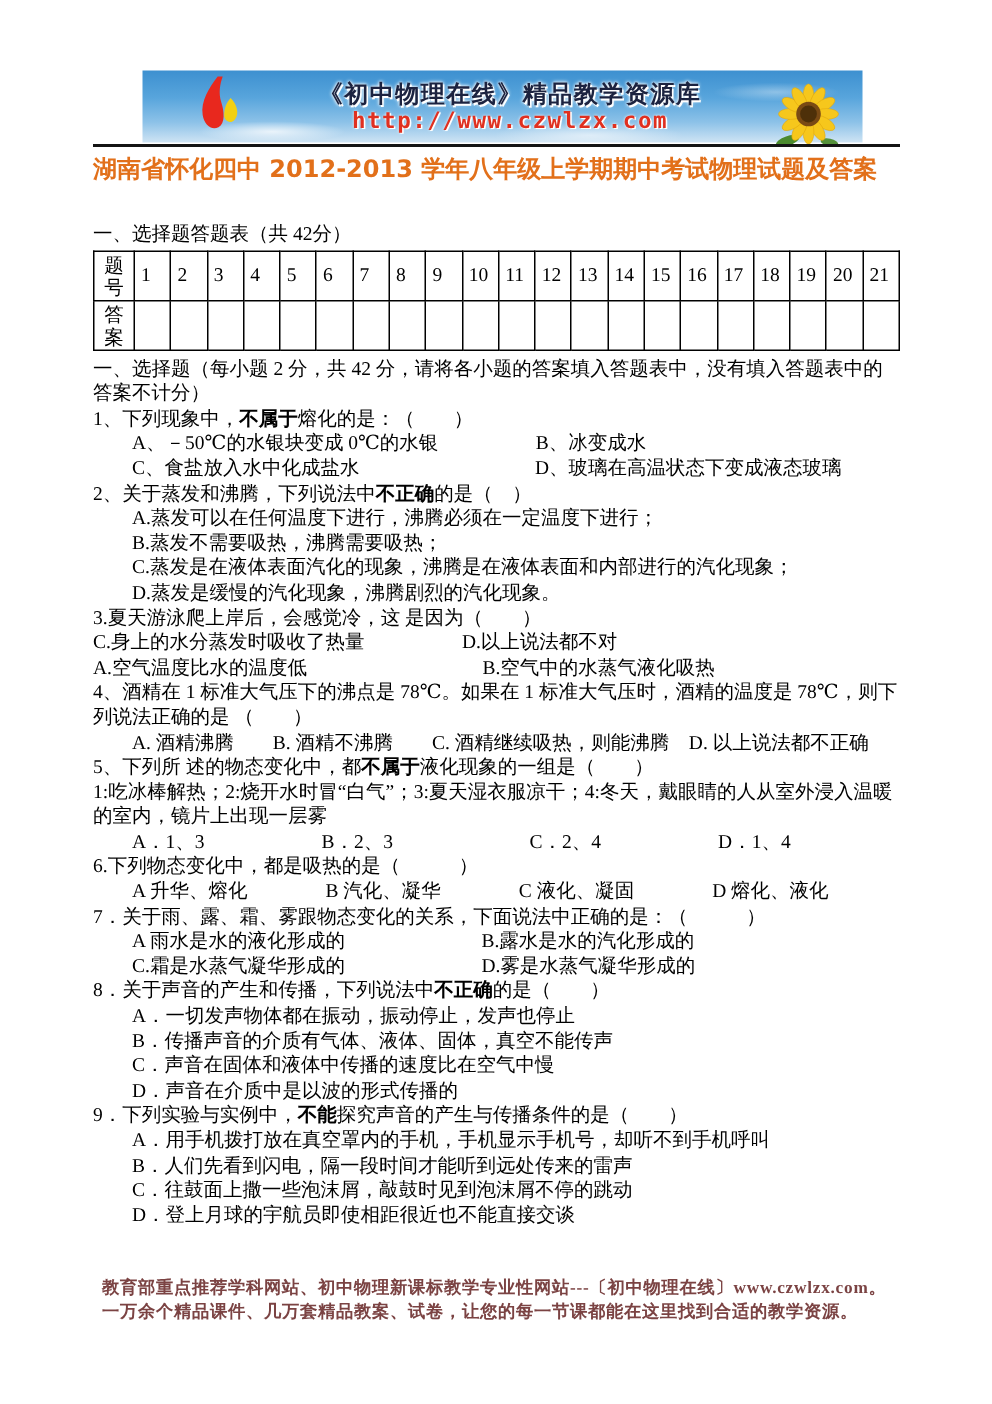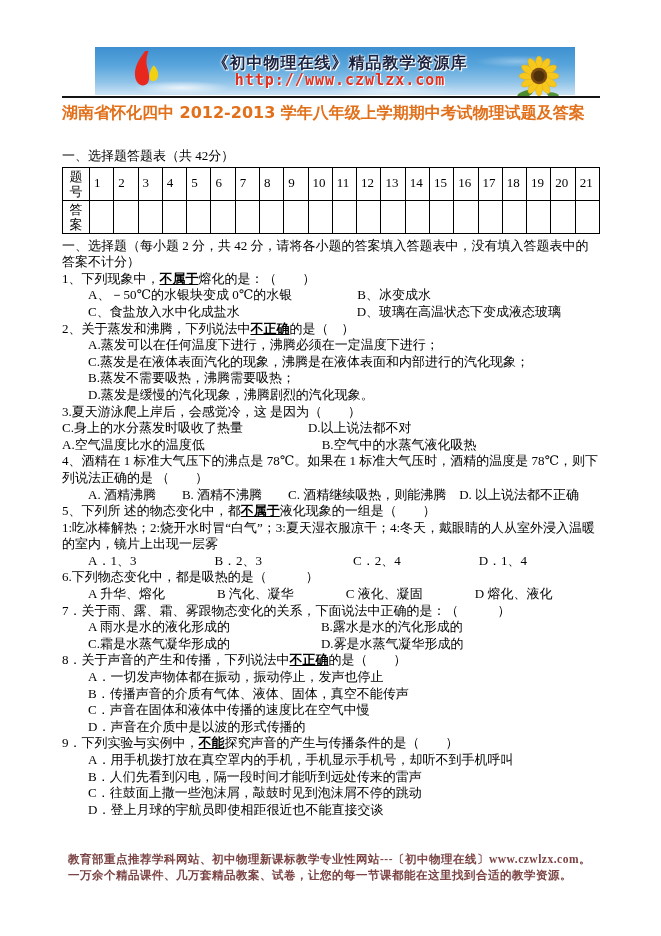--- a/index.html
+++ b/index.html
@@ -65,21 +65,21 @@
     height:32px;
     font-size:13px;
     text-align:left;vertical-align:middle;
     padding:0 0 0 4px;overflow:hidden;
   }
   table.answer-table td.hdr{
     width:26px;text-align:center;padding:0;
     white-space:pre-line;line-height:15px;
   }
   .qline{white-space:pre-wrap;}
-  .em{font-weight:bold;text-decoration:underline;}
+  .em{font-weight:bold;}
   
   .footer{
     position:absolute;left:68px;top:851px;width:534px;
     font-size:11.5px;line-height:16px;font-weight:bold;
     color:#7b4343;letter-spacing:.5px;
     white-space:pre-wrap;
   }
 </style>
 </head>
 <body>
@@ -181,22 +181,22 @@
       </table>
 
     <div class="qline">一、选择题（每小题 2 分，共 42 分，请将各小题的答案填入答题表中，没有填入答题表中的答案不计分）</div>
 
     <div id="questions">
         <div class="qline"><span>1、下列现象中，</span><span class="em">不属于</span><span>熔化的是：（　　）</span></div>
         <div class="qline"><span>　　A、－50℃的水银块变成 0℃的水银　　　　　B、冰变成水</span></div>
         <div class="qline"><span>　　C、食盐放入水中化成盐水　　　　　　　　　D、玻璃在高温状态下变成液态玻璃</span></div>
         <div class="qline"><span>2、关于蒸发和沸腾，下列说法中</span><span class="em">不正确</span><span>的是（　）</span></div>
         <div class="qline"><span>　　A.蒸发可以在任何温度下进行，沸腾必须在一定温度下进行；</span></div>
+        <div class="qline"><span>　　B.蒸发不需要吸热，沸腾需要吸热；</span></div>
         <div class="qline"><span>　　C.蒸发是在液体表面汽化的现象，沸腾是在液体表面和内部进行的汽化现象；</span></div>
-        <div class="qline"><span>　　B.蒸发不需要吸热，沸腾需要吸热；</span></div>
         <div class="qline"><span>　　D.蒸发是缓慢的汽化现象，沸腾剧烈的汽化现象。</span></div>
         <div class="qline"><span>3.夏天游泳爬上岸后，会感觉冷，这 是因为（　　）</span></div>
         <div class="qline"><span>C.身上的水分蒸发时吸收了热量　　　　　D.以上说法都不对</span></div>
         <div class="qline"><span>A.空气温度比水的温度低　　　　　　　　　B.空气中的水蒸气液化吸热</span></div>
         <div class="qline"><span>4、酒精在 1 标准大气压下的沸点是 78℃。如果在 1 标准大气压时，酒精的温度是 78℃，则下列说法正确的是 （　　）</span></div>
         <div class="qline"><span>　　A. 酒精沸腾　　B. 酒精不沸腾　　C. 酒精继续吸热，则能沸腾　D. 以上说法都不正确</span></div>
         <div class="qline"><span>5、下列所 述的物态变化中，都</span><span class="em">不属于</span><span>液化现象的一组是（　　）</span></div>
         <div class="qline"><span>1:吃冰棒解热；2:烧开水时冒“白气”；3:夏天湿衣服凉干；4:冬天，戴眼睛的人从室外浸入温暖的室内，镜片上出现一层雾</span></div>
         <div class="qline"><span>　　A．1、3　　　　　　B．2、3　　　　　　　C．2、4　　　　　　D．1、4</span></div>
         <div class="qline"><span>6.下列物态变化中，都是吸热的是（　　　）</span></div>

